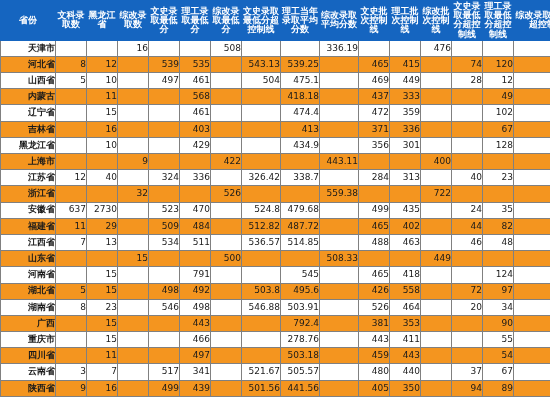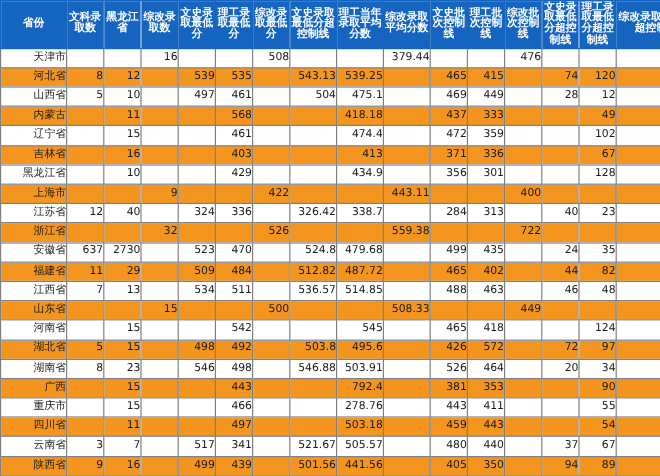--- a/index.html
+++ b/index.html
@@ -48,21 +48,21 @@
   }
   #admissions-table thead th.h-prov {
     white-space: nowrap;
   }
   
   tr.band-white td { background: #ffffff; }
   tr.band-orange td { background: #f4951f; }
   
   td.prov {
     text-align: center;
-    font-weight: normal;
+    font-weight: bold;
     padding: 0 2px;
   }
   td.num {
     padding: 0 3px 0 1px;
   }
   
   col.c-prov  { width: 55px; }
   col.c-n1    { width: 31px; }
   col.c-n2    { width: 31px; }
   col.c-n3    { width: 31px; }
@@ -125,21 +125,21 @@
       <tr class="band-white">
         <td class="prov">天津市</td>
         <td class="num"></td>
         <td class="num"></td>
         <td class="num">16</td>
         <td class="num"></td>
         <td class="num"></td>
         <td class="num">508</td>
         <td class="num"></td>
         <td class="num"></td>
-        <td class="num">379.44</td>
+        <td class="num">336.19</td>
         <td class="num"></td>
         <td class="num"></td>
         <td class="num">476</td>
         <td class="num"></td>
         <td class="num"></td>
         <td class="num">32</td>
       </tr>
       <tr class="band-orange">
         <td class="prov">河北省</td>
         <td class="num">8</td>
@@ -373,21 +373,21 @@
         <td class="num"></td>
         <td class="num"></td>
         <td class="num">51</td>
       </tr>
       <tr class="band-white">
         <td class="prov">河南省</td>
         <td class="num"></td>
         <td class="num">15</td>
         <td class="num"></td>
         <td class="num"></td>
-        <td class="num">542</td>
+        <td class="num">791</td>
         <td class="num"></td>
         <td class="num"></td>
         <td class="num">545</td>
         <td class="num"></td>
         <td class="num">465</td>
         <td class="num">418</td>
         <td class="num"></td>
         <td class="num"></td>
         <td class="num">124</td>
         <td class="num"></td>
@@ -397,21 +397,21 @@
         <td class="num">5</td>
         <td class="num">15</td>
         <td class="num"></td>
         <td class="num">498</td>
         <td class="num">492</td>
         <td class="num"></td>
         <td class="num">503.8</td>
         <td class="num">495.6</td>
         <td class="num"></td>
         <td class="num">426</td>
-        <td class="num">572</td>
+        <td class="num">558</td>
         <td class="num"></td>
         <td class="num">72</td>
         <td class="num">97</td>
         <td class="num"></td>
       </tr>
       <tr class="band-white">
         <td class="prov">湖南省</td>
         <td class="num">8</td>
         <td class="num">23</td>
         <td class="num"></td>

